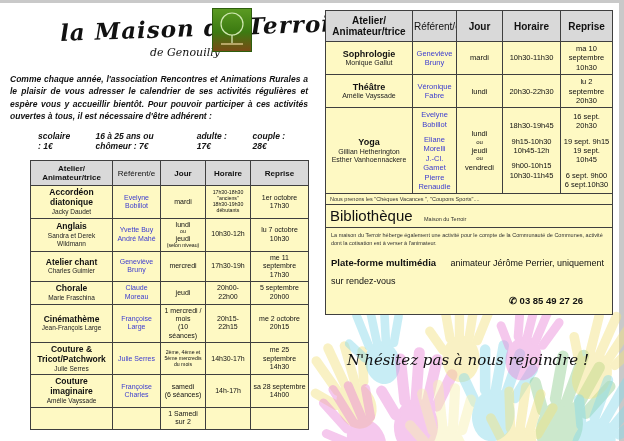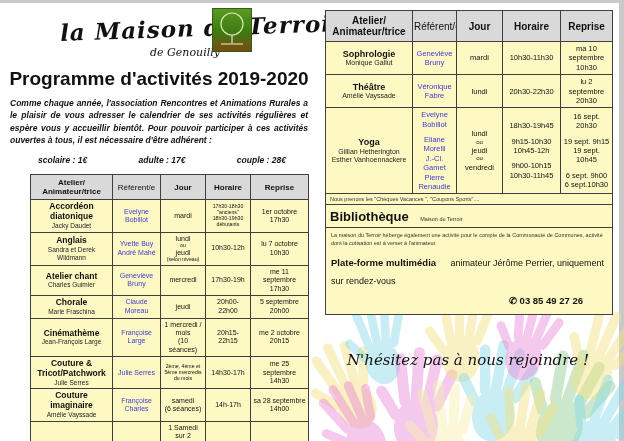--- a/index.html
+++ b/index.html
@@ -41,21 +41,21 @@
 
   .rt thead th{font-size:10px;padding:4px 1px;}
   .rt .nm{font-size:9px;}
   .rt .sb{font-size:7px;}
   .rt .ln{font-size:7.5px;line-height:1.25;}
   .rt .sm{font-size:6px;}
   .rt .gp{margin-top:6px;}
 
   .note-row td{text-align:left;font-size:5.5px;padding:2px 4px;color:#333;}
   .biblio-row td{text-align:left;padding:2px 4px;}
-  .biblio-title{font-weight:bold;font-size:13px;}
+  .biblio-title{font-weight:normal;font-size:15px;}
   .biblio-sub{font-size:5.5px;margin-left:7px;color:#333;}
   .info-row td{text-align:left;padding:3px 5px 8px;}
   .hosted{margin:1px 0 5px;font-size:5.5px;line-height:1.35;color:#333;}
   .mm-line{margin:0;}
   .mm-label{font-weight:bold;font-size:9.5px;margin-right:10px;}
   .mm-text{font-size:9px;}
   .phone-line{margin:7px 24px 0 0;text-align:right;font-weight:bold;font-size:9.5px;}
 
   
   .col-right{position:absolute;left:318px;top:10px;width:300px;z-index:1;}
@@ -129,24 +129,24 @@
       <div class="logo1">la Maison du Terroir</div>
       <div class="logo2">de Genouilly</div>
       <div class="logo-img">
         <svg viewBox="0 0 38 42" width="38" height="42">
           <circle cx="19" cy="15" r="11" fill="none" stroke="#cfe8b0" stroke-width="1.2"></circle>
           <path d="M19 26 v8" stroke="#dfeec0" stroke-width="1.2" fill="none"></path>
           <path d="M8 35 h22" stroke="#f0d9a0" stroke-width="1.2" fill="none"></path>
         </svg>
       </div>
     </div>
-    <h1 class="page-title">Programme d'activités 2019-2020</h1>
     <p class="intro">Comme chaque année, l'association Rencontres et Animations Rurales a le plaisir de vous adresser le calendrier de ses activités régulières et espère vous y accueillir bientôt. Pour pouvoir participer à ces activités ouvertes à tous, il est nécessaire d'être adhérent :</p>
     <div class="pricing">
       <span>scolaire : 1€</span>
+      <span>16 à 25 ans ou chômeur : 7€</span>
       <span>adulte : 17€</span>
       <span>couple : 28€</span>
     </div>
     <table id="left-table">
       <colgroup>
           <col style="width:82px">
           <col style="width:48px">
           <col style="width:45px">
           <col style="width:45px">
           <col style="width:58px">

